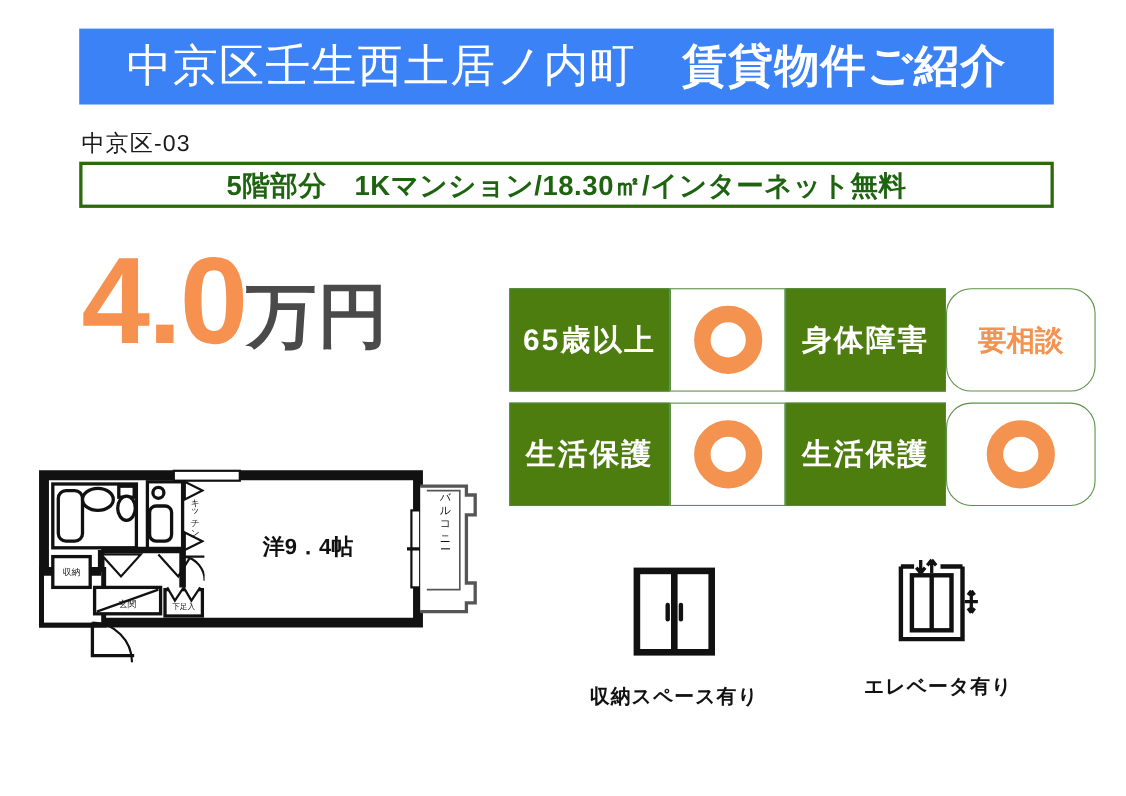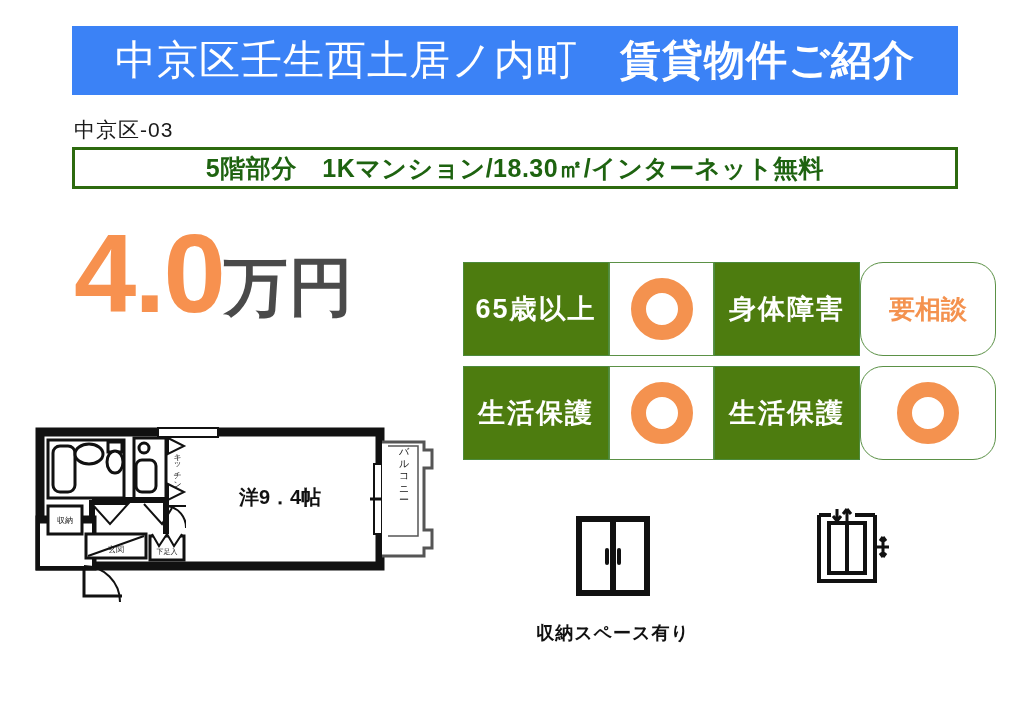--- a/index.html
+++ b/index.html
@@ -323,13 +323,14 @@
       <path d="M32 8 V20 M32 20 L28 15 M32 20 L36 15" stroke="#111" stroke-width="3" fill="none"></path>
       <path d="M42 20 V8 M42 8 L38 13 M42 8 L46 13" stroke="#111" stroke-width="3" fill="none"></path>
 
       <rect x="24" y="22" width="36" height="50" fill="#ffffff" stroke="#111" stroke-width="4"></rect>
       <line x1="42" y1="22" x2="42" y2="72" stroke="#111" stroke-width="4"></line>
 
       <path d="M78 36 V56 M78 36 L75 40 M78 36 L81 40 M78 56 L75 52 M78 56 L81 52" stroke="#111" stroke-width="3" fill="none"></path>
       <line x1="72" y1="46" x2="84" y2="46" stroke="#111" stroke-width="3"></line>
     </svg>
   </div>
+  <div class="amenity-label">エレベータ有り</div>
 </div>
 
 </body></html>

